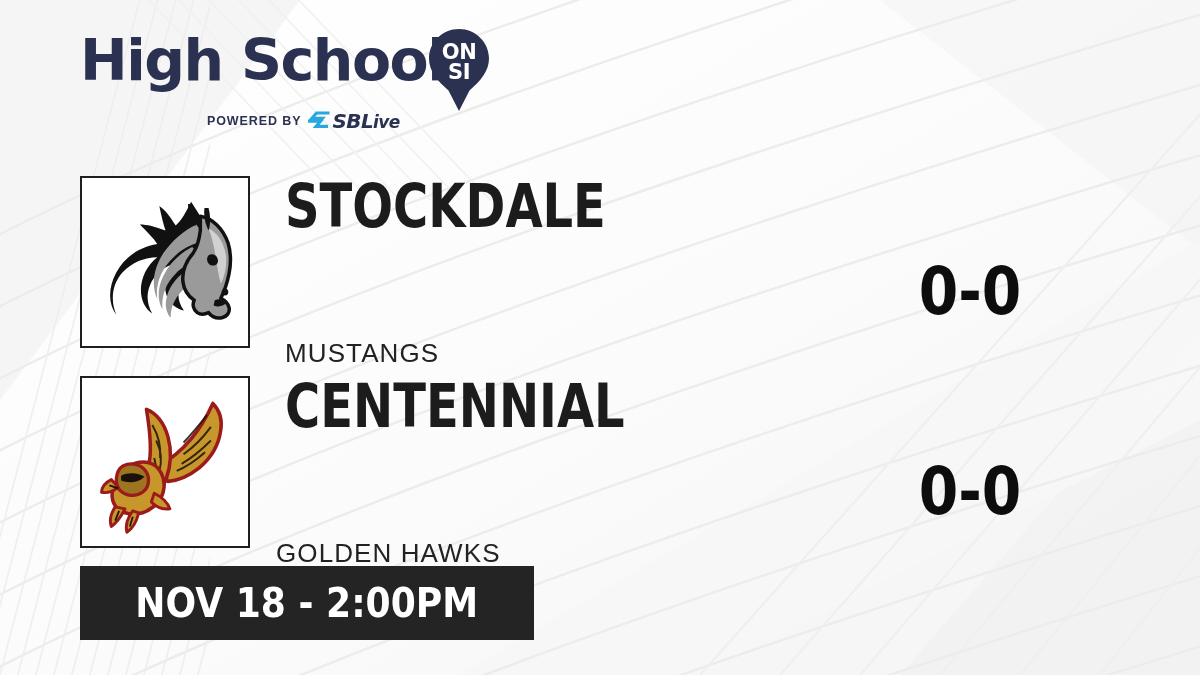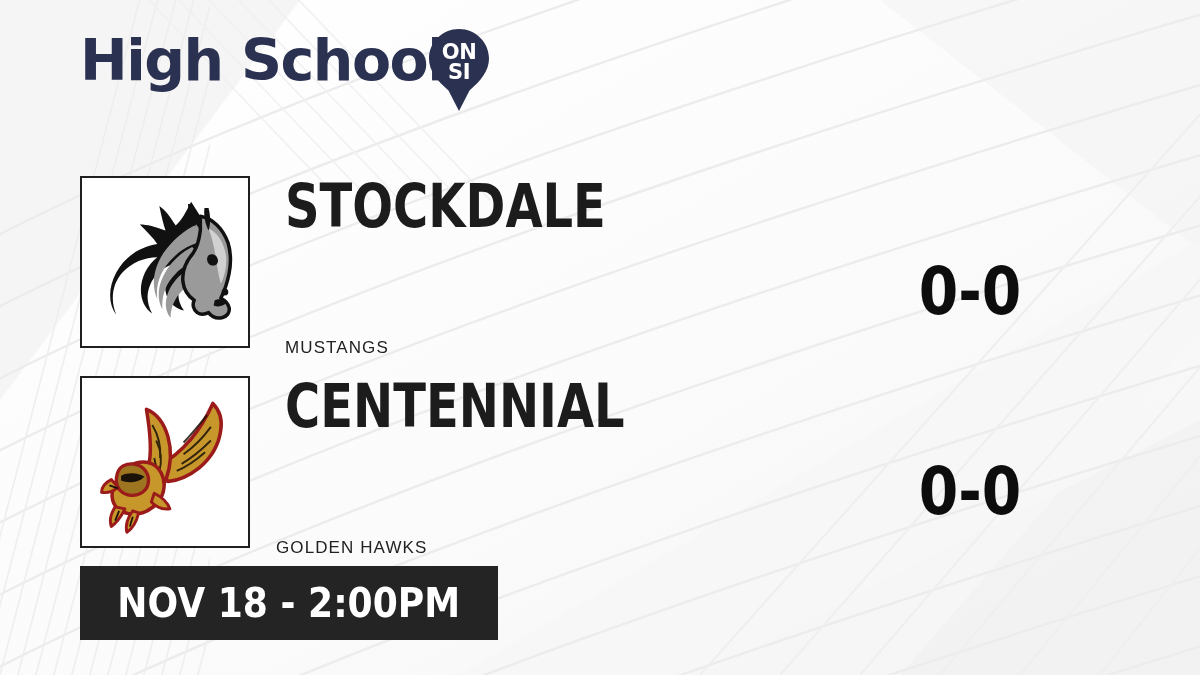--- a/index.html
+++ b/index.html
@@ -71,21 +71,21 @@
     transform:scaleX(0.80);
     transform-origin:left center;
     white-space:nowrap;
   }
   #team-name-away { left:285px; top:176px; }
   #team-name-home { left:285px; top:376px; }
 
   .team-mascot {
     position:absolute;
     font-family:"Liberation Sans", sans-serif;
-    font-size:17px;
+    font-size:26px;
     letter-spacing:1.1px;
     color:#222222;
     white-space:nowrap;
   }
   #team-mascot-away { left:285px; top:338px; }
   #team-mascot-home { left:276px; top:538px; }
 
   
   .team-record {
     position:absolute;
@@ -105,21 +105,21 @@
 
   
   #game-bar {
     position:absolute; left:80px; top:566px;
     height:74px; display:flex; align-items:stretch;
   }
   #game-datetime {
     background:#242424;
     color:#ffffff;
     display:flex; align-items:center; justify-content:center;
-    padding:0 14px;
+    padding:0 32px;
     min-width:353px;
   }
   #game-datetime span {
     font-family:"DejaVu Sans", sans-serif;
     font-weight:bold;
     font-size:41px;
     line-height:1;
     letter-spacing:0px;
     transform:scaleX(0.88);
     transform-origin:center;
@@ -222,20 +222,29 @@
 <div id="brand-lockup">
 
   <div id="brand-wordmark">High School</div>
 
   <svg id="brand-pin" width="62" height="86" viewBox="0 0 62 86" aria-hidden="true">
     <path d="M31 2 C14.5 2 1 15.3 1 31.6 C1 44 9.4 54.2 20.5 63.5 L31 84 L41.5 63.5 C52.6 54.2 61 44 61 31.6 C61 15.3 47.5 2 31 2 Z" fill="#2b3150"></path>
     <text x="31" y="32" text-anchor="middle" font-family="DejaVu Sans, sans-serif" font-weight="bold" font-size="21" fill="#ffffff" letter-spacing="-0.5">ON</text>
     <text x="31" y="52" text-anchor="middle" font-family="DejaVu Sans, sans-serif" font-weight="bold" font-size="21" fill="#ffffff" letter-spacing="-0.5">SI</text>
   </svg>
 
+  <div id="brand-powered">
+    <span id="powered-label">POWERED BY</span>
+    <span id="sblive-mark">
+      <svg width="22" height="20" viewBox="0 0 22 20" aria-hidden="true">
+        <path d="M20 2 L8.5 2 L4 7.2 L14.5 7.2 L12 10 L1 10 L1 10.2 L12.5 10.2 L8 15.4 L18.5 15.4" fill="none" stroke="#29a8e0" stroke-width="3.1" stroke-linecap="square"></path>
+      </svg>
+      <span id="sblive-text"><span>SBL</span><span class="lower">ive</span></span>
+    </span>
+  </div>
 </div>
 
 <div id="logo-box-away" class="team-logo-box">
   <svg viewBox="0 0 170 172" aria-hidden="true">
     <g transform="translate(12,16) scale(1.05)">
 
       <path d="M95 8 C90 18 86 26 80 31 C74 22 70 16 64 12 C66 22 68 30 70 36
                C60 32 52 30 45 30 C52 37 58 43 62 49
                C44 52 30 62 22 77 C14 92 14 108 22 118
                C16 104 18 88 28 77 C37 67 50 62 62 62

